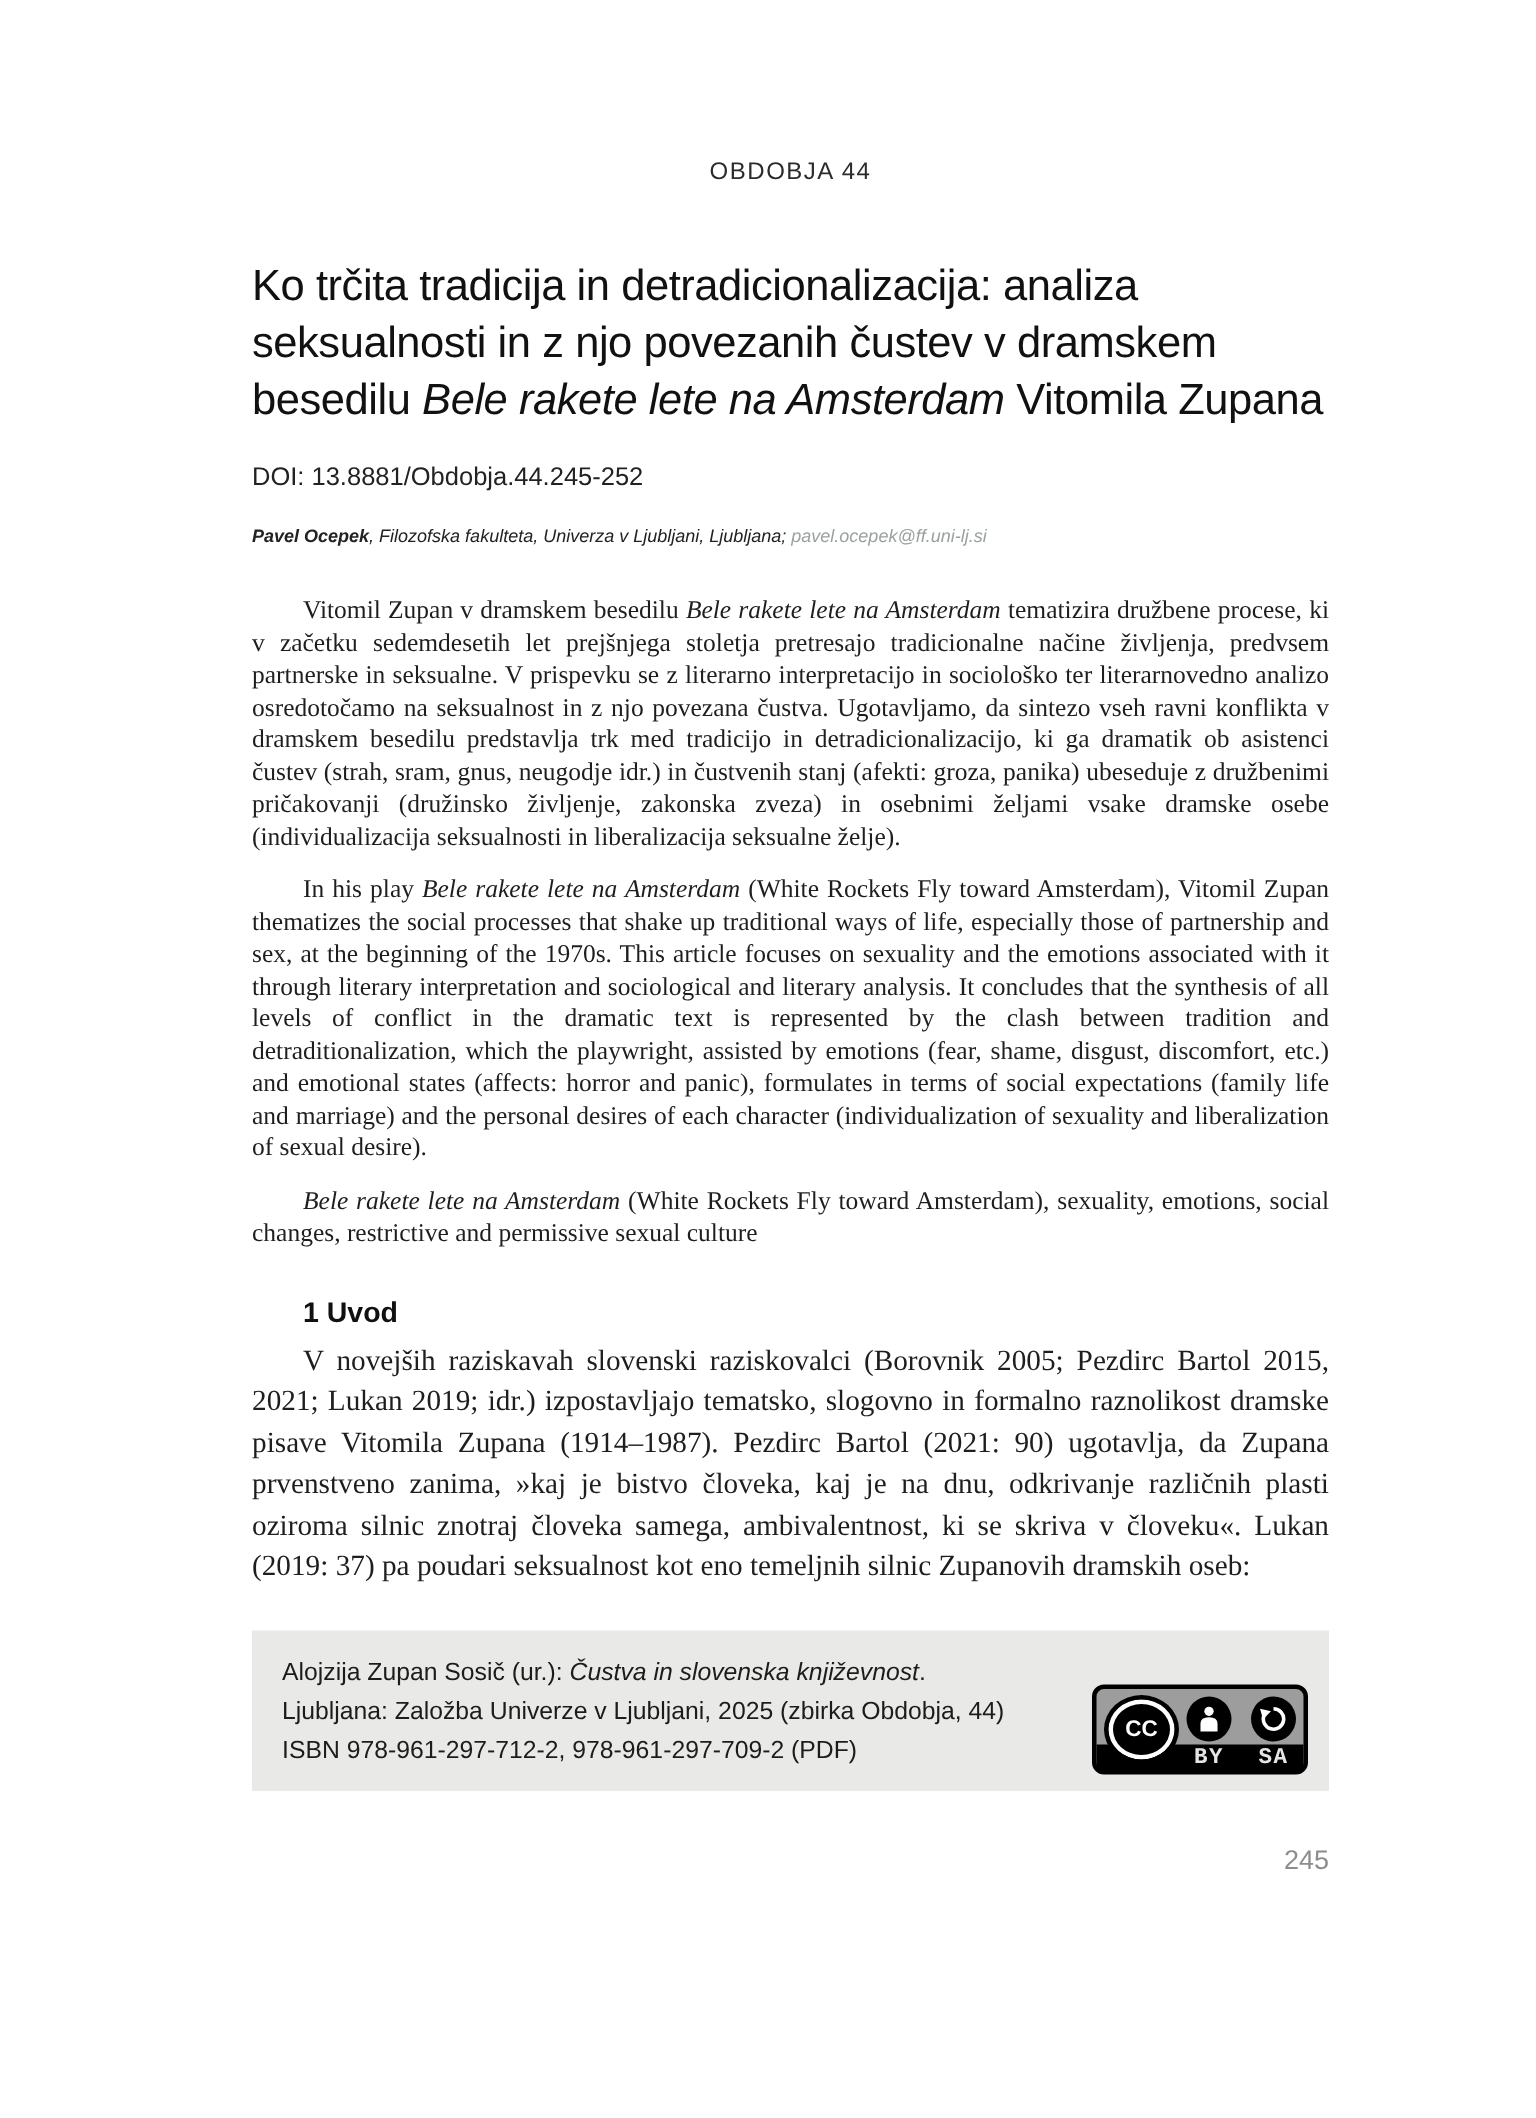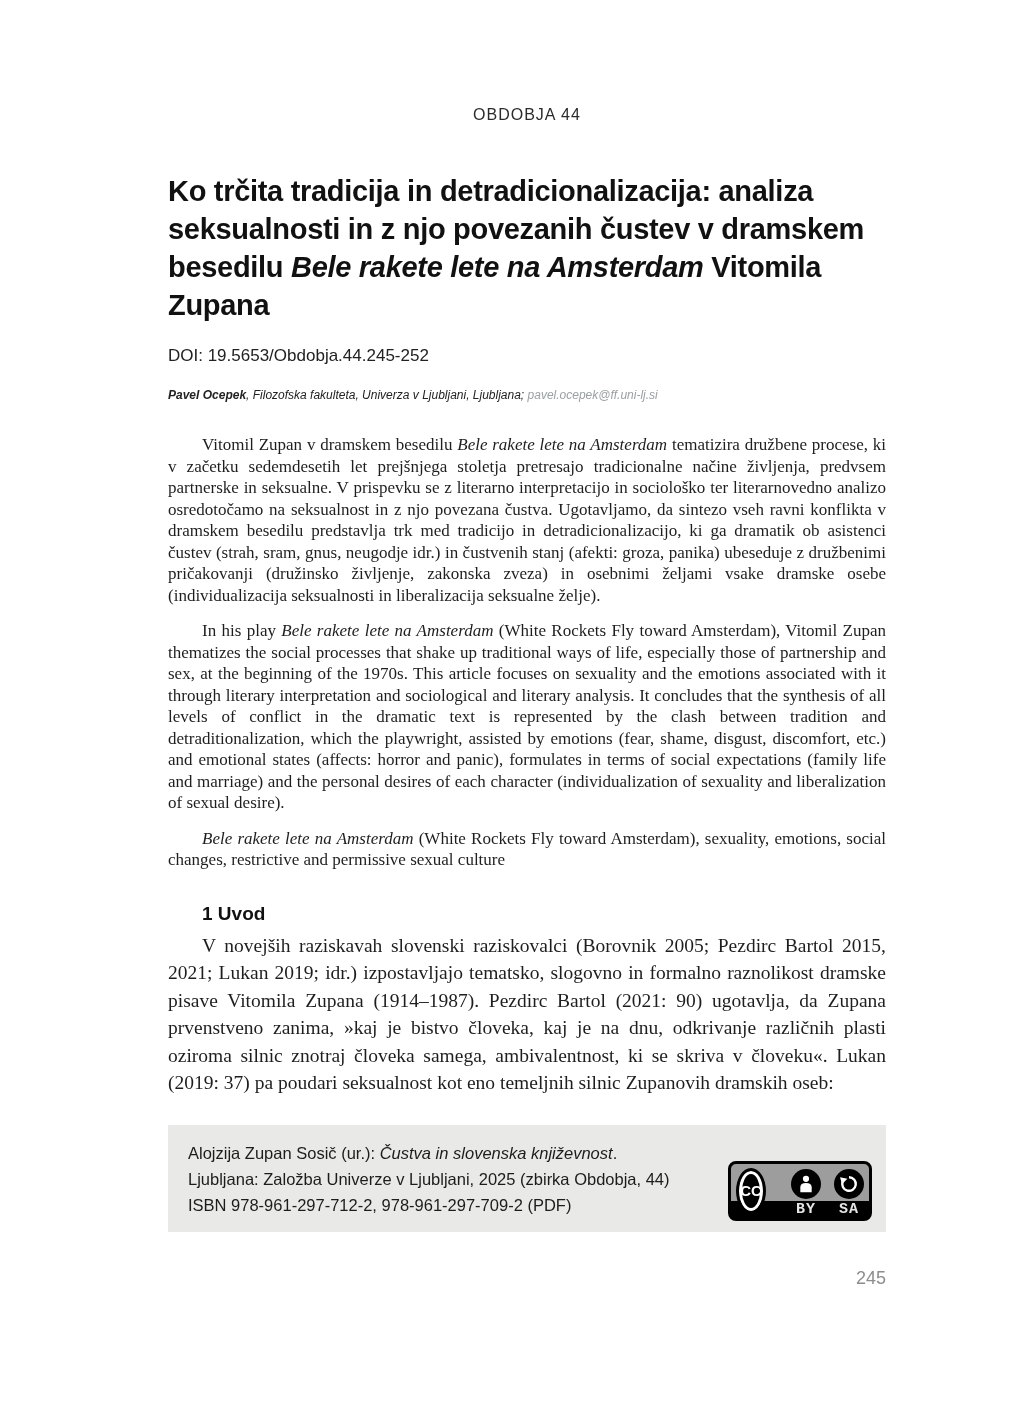--- a/index.html
+++ b/index.html
@@ -20,21 +20,21 @@
     text-align:center;
     font-size:16px;
     letter-spacing:1px;
     color:#2b2b2b;
   }
 
   h1.article-title {
     margin-top:48px;
     font-size:29px;
     line-height:38px;
-    font-weight:bold;
+    font-weight:normal;
     letter-spacing:-0.3px;
     color:#111;
     font-stretch:condensed;
   }
 
   .doi-line { margin-top:22px; font-size:17px; color:#222; }
   .author-line { margin-top:22px; font-size:12px; color:#222;font-style:italic; }
 
   .serif-small {
     font-family:"Liberation Serif", serif;
@@ -98,21 +98,21 @@
   .cc-strip .lbl {
     position:absolute; top:0;
     color:#e5e5e5; font-size:15px; font-weight:bold;
     line-height:17px; letter-spacing:1px;font-family:Liberation Mono, monospace;
   }
   .lbl-by { left:65px; }
   .lbl-sa { left:108px; }
   .cc-logo {
     position:absolute; left:8px; top:50%;
     transform:translateY(-50%);
-    width:24px; height:40px;
+    width:44px; height:40px;
     background:#000;
     border:3px solid #fff;
     outline:3px solid #000;
     border-radius:50%;
     color:#fff; font-weight:bold; font-size:15px;
     display:flex; align-items:center; justify-content:center;
     letter-spacing:0;
   }
   .cc-small {
     position:absolute; top:5px;
@@ -134,21 +134,21 @@
 </head>
 <body>
 
 <div class="page">
   <div class="column">
 
     <div class="journal-header">OBDOBJA 44</div>
 
     <h1 class="article-title"><span>Ko trčita tradicija in detradicionalizacija: analiza seksualnosti in z njo povezanih čustev v dramskem besedilu </span><span class="seg-i">Bele rakete lete na Amsterdam</span><span> Vitomila Zupana</span></h1>
 
-    <div class="doi-line">DOI: 19.5653/Obdobja.44.245-252</div>
+    <div class="doi-line">DOI: 13.8881/Obdobja.44.245-252</div>
 
     <div class="author-line"><span class="seg-b">Pavel Ocepek</span><span>, Filozofska fakulteta, Univerza v Ljubljani, Ljubljana; </span><span class="seg-muted">pavel.ocepek@ff.uni-lj.si</span></div>
 
     <p class="serif-small abstract-sl"><span>Vitomil Zupan v dramskem besedilu </span><span class="seg-i">Bele rakete lete na Amsterdam</span><span> tematizira družbene procese, ki v začetku sedemdesetih let prejšnjega stoletja pretresajo tradicionalne načine življenja, predvsem partnerske in seksualne. V prispevku se z literarno interpretacijo in sociološko ter literarnovedno analizo osredotočamo na seksualnost in z njo povezana čustva. Ugotavljamo, da sintezo vseh ravni konflikta v dramskem besedilu predstavlja trk med tradicijo in detradicionalizacijo, ki ga dramatik ob asistenci čustev (strah, sram, gnus, neugodje idr.) in čustvenih stanj (afekti: groza, panika) ubeseduje z družbenimi pričakovanji (družinsko življenje, zakonska zveza) in osebnimi željami vsake dramske osebe (individualizacija seksualnosti in liberalizacija seksualne želje).</span></p>
 
 
     <p class="serif-small abstract-en"><span>In his play </span><span class="seg-i">Bele rakete lete na Amsterdam</span><span> (White Rockets Fly toward Amsterdam), Vitomil Zupan thematizes the social processes that shake up traditional ways of life, especially those of partnership and sex, at the beginning of the 1970s. This article focuses on sexuality and the emotions associated with it through literary interpretation and sociological and literary analysis. It concludes that the synthesis of all levels of conflict in the dramatic text is represented by the clash between tradition and detraditionalization, which the playwright, assisted by emotions (fear, shame, disgust, discomfort, etc.) and emotional states (affects: horror and panic), formulates in terms of social expectations (family life and marriage) and the personal desires of each character (individualization of sexuality and liberalization of sexual desire).</span></p>
 
     <p class="serif-small keywords-en"><span class="seg-i">Bele rakete lete na Amsterdam</span><span> (White Rockets Fly toward Amsterdam), sexuality, emotions, social changes, restrictive and permissive sexual culture</span></p>
 

